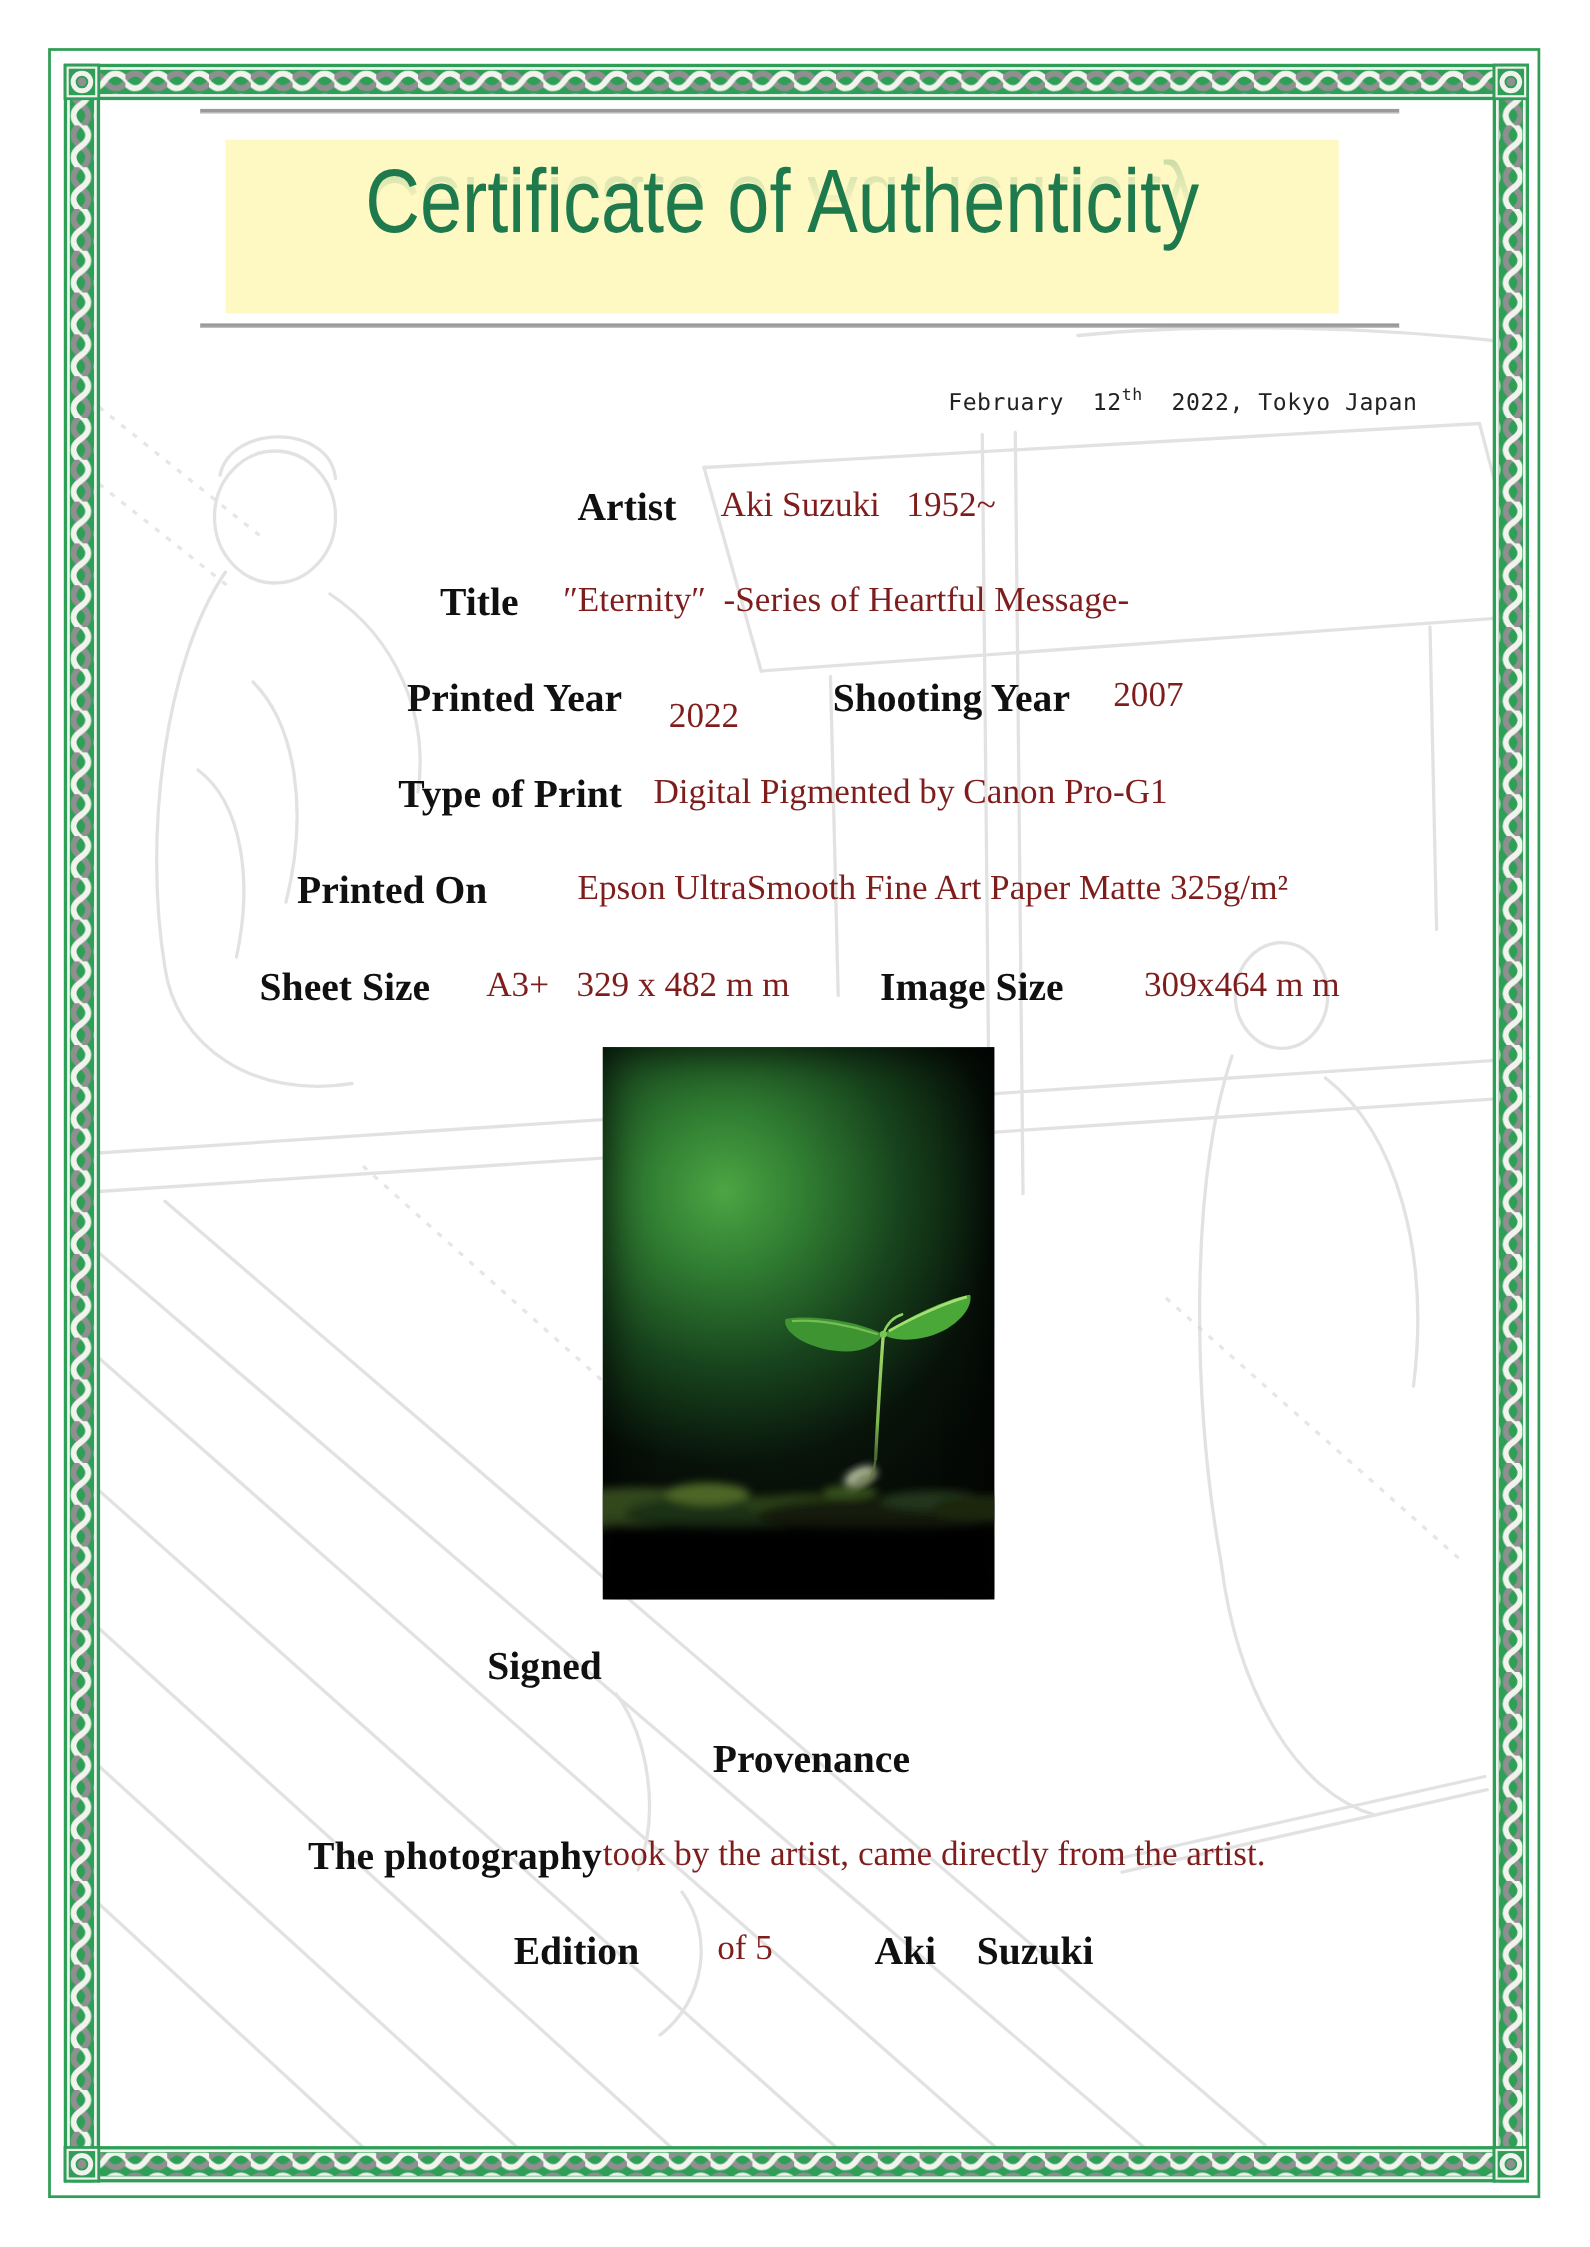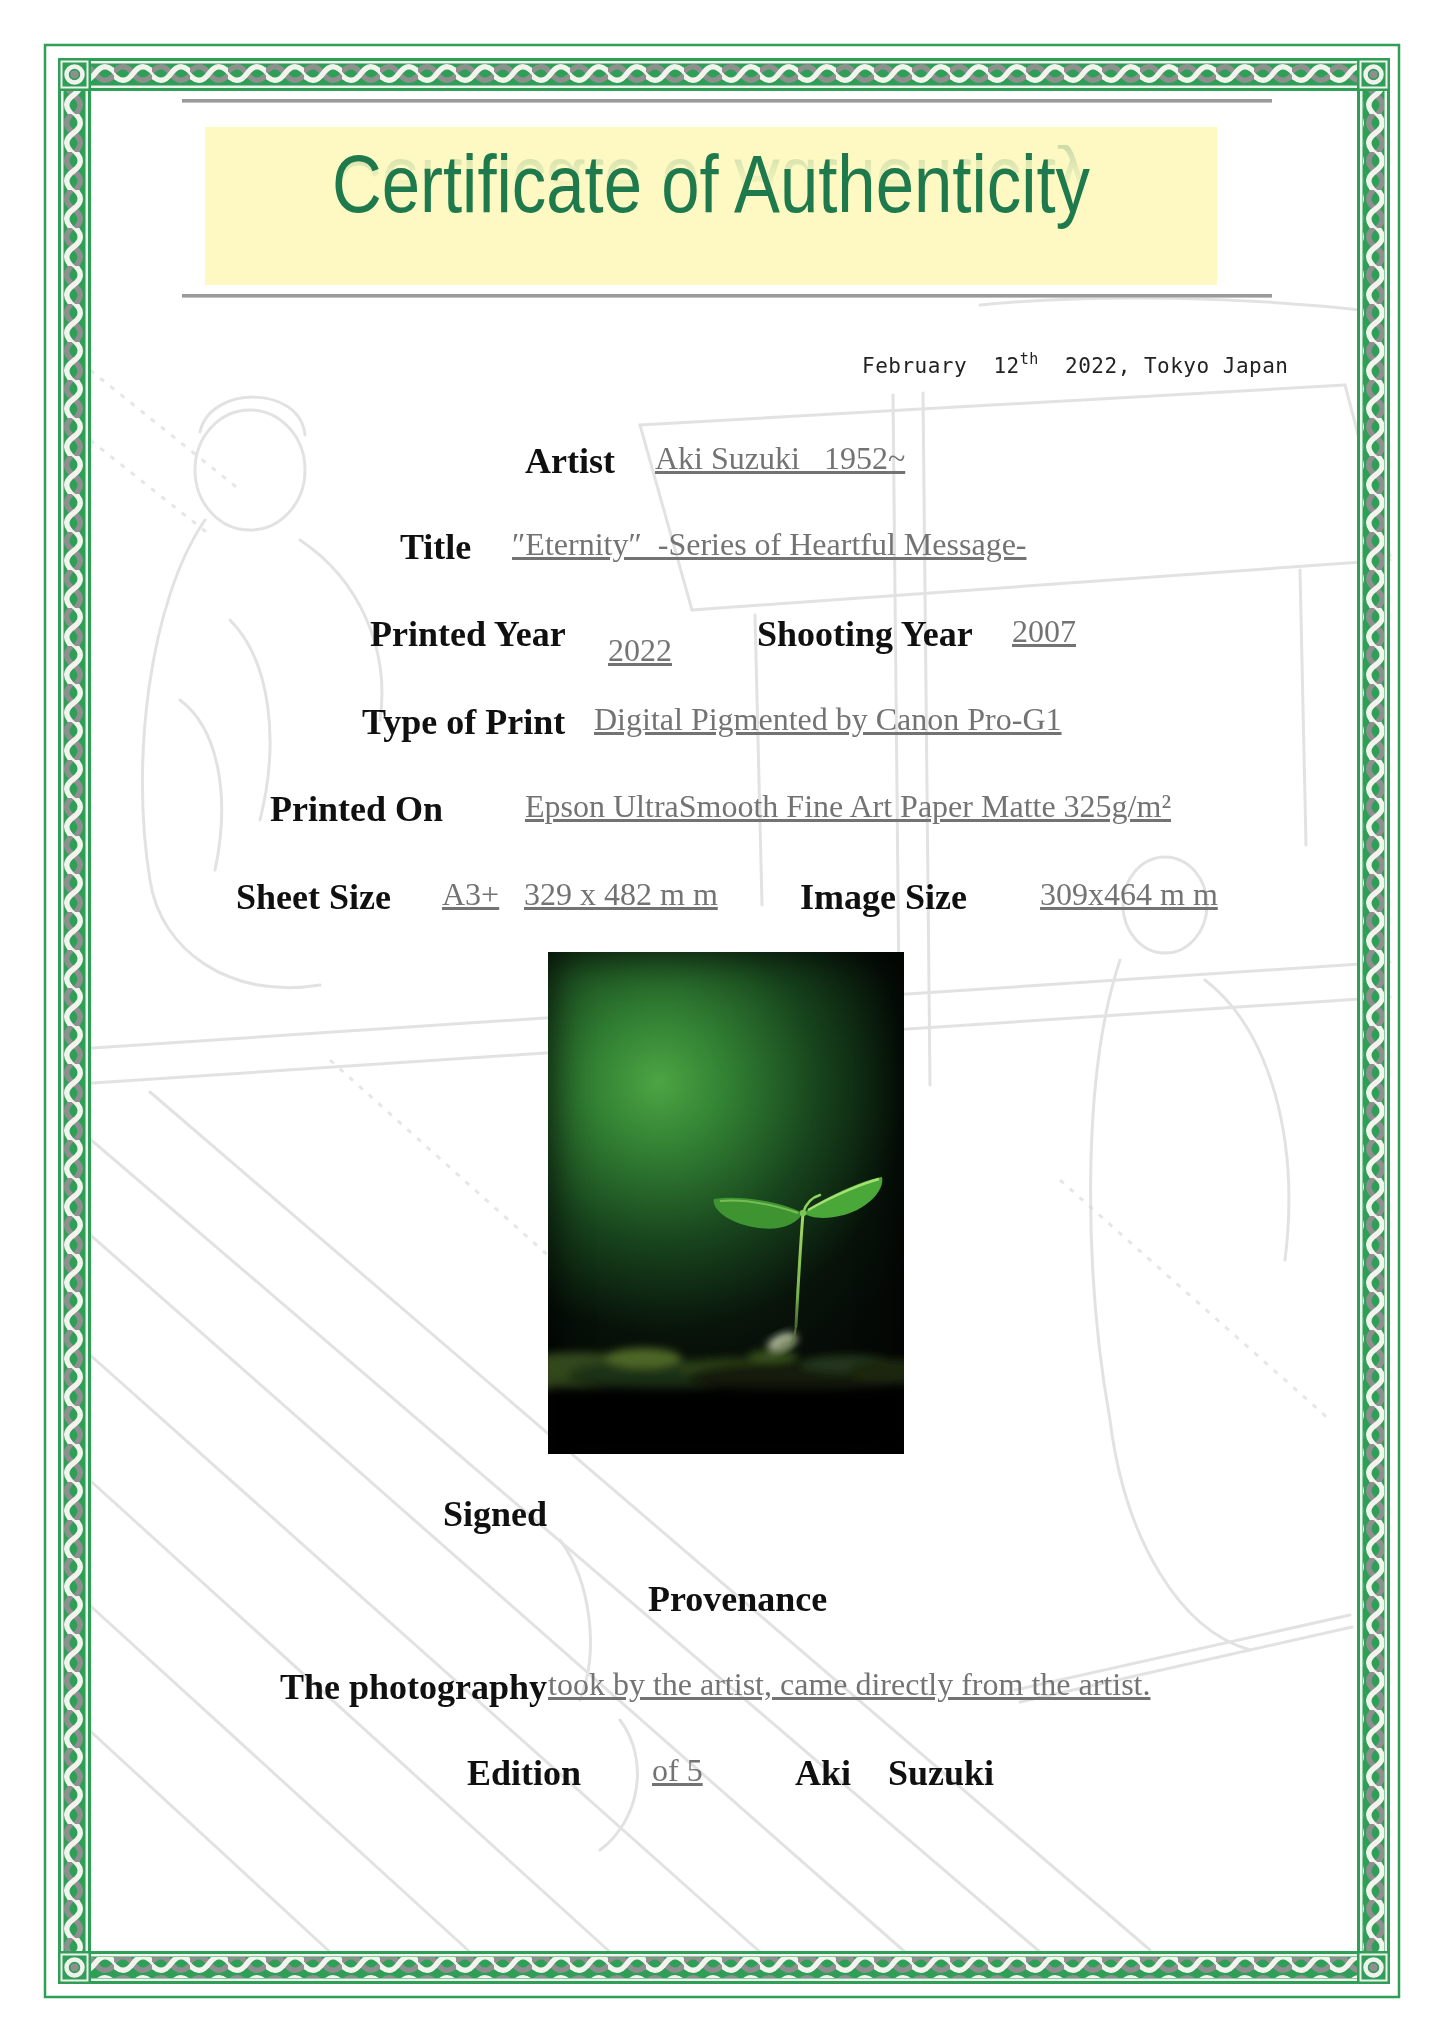--- a/index.html
+++ b/index.html
@@ -33,21 +33,21 @@
   }
 
   .date-line{
     position:absolute;left:862px;top:350px;
     font-family:"DejaVu Sans Mono","Liberation Mono",monospace;
     font-size:21px;color:#222;white-space:pre;letter-spacing:.5px;
   }
   .date-line sup{font-size:15px;vertical-align:9px;}
 
   .lbl{position:absolute;font-weight:700;font-size:36px;color:#101010;white-space:pre;}
-  .val{position:absolute;font-size:32px;color:#737373;white-space:pre;text-decoration:underline;}
+  .val{position:absolute;font-size:32px;color:#7f1d1d;white-space:pre;}
 
   .photo{
     position:absolute;left:548px;top:952px;width:356px;height:502px;
     background:
       radial-gradient(circle at 31% 26%, rgba(82,178,72,.92) 0%, rgba(56,146,58,.85) 16%,
                       rgba(34,102,42,.6) 36%, rgba(12,40,18,.2) 56%, rgba(0,0,0,0) 70%),
       radial-gradient(ellipse at 50% 42%, #0b160c 0%, #060c07 55%, #030503 100%);
     box-shadow:inset 0 0 40px rgba(0,0,0,.8);
   }
   .photo svg{position:absolute;left:0;top:0;}

